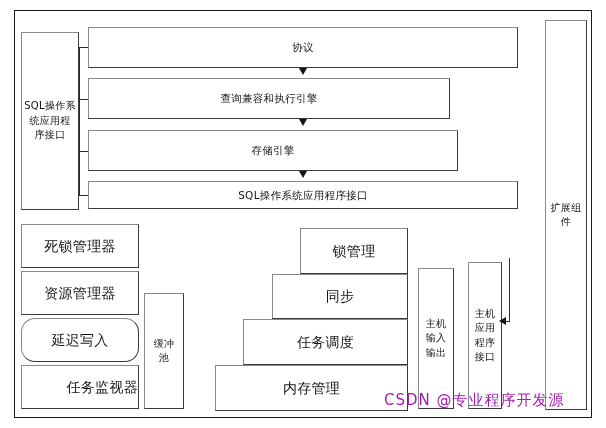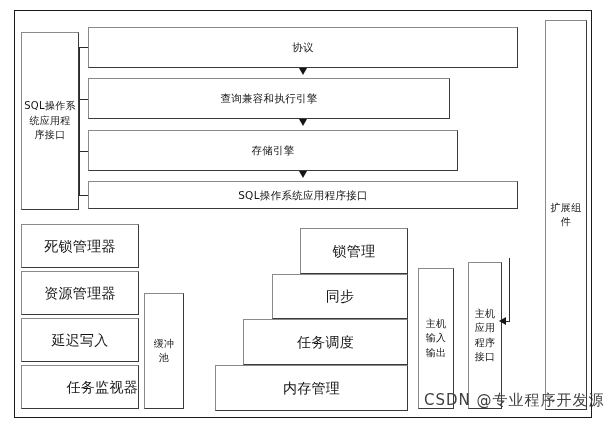--- a/index.html
+++ b/index.html
@@ -67,27 +67,26 @@
   .arrow-left {
     position: absolute;
     width: 0;
     height: 0;
     border-top: 4px solid transparent;
     border-bottom: 4px solid transparent;
     border-right: 7px solid #151515;
   }
   .watermark {
     position: absolute;
-    color: #404040;
+    color: #a21caf;
     font-size: 15px;
     letter-spacing: 1px;
     white-space: nowrap;
     pointer-events: none;
     user-select: none;
-    margin-left: 40px;
   }
 </style>
 </head>
 <body>
 
 <div id="canvas">
 
   <div class="frame" style="left:14px; top:10px; width:578px; height:408px;"></div>
 
   <div class="box vertical" style="left:21px; top:32px; width:58px; height:178px;">
@@ -120,21 +119,21 @@
   <div class="box wide" style="left:88px; top:181px; width:430px; height:28px;">
     <span class="label">SQL操作系统应用程序接口</span>
   </div>
 
   <div class="box" style="left:21px; top:224px; width:118px; height:44px;">
     <span class="label">死锁管理器</span>
   </div>
   <div class="box" style="left:21px; top:271px; width:118px; height:44px;">
     <span class="label">资源管理器</span>
   </div>
-  <div class="box" style="left:21px; top:318px; width:118px; height:44px;">
+  <div class="box" style="left:21px; top:318px; width:118px; height:44px;border-radius:14px;">
     <span class="label">延迟写入</span>
   </div>
   <div class="box" style="left:21px; top:365px; width:118px; height:44px;justify-content:flex-end;">
     <span class="label">任务监视器</span>
   </div>
 
   <div class="box vertical" style="left:144px; top:293px; width:40px; height:116px;">
     <span class="label">缓冲
 池</span>
   </div>

